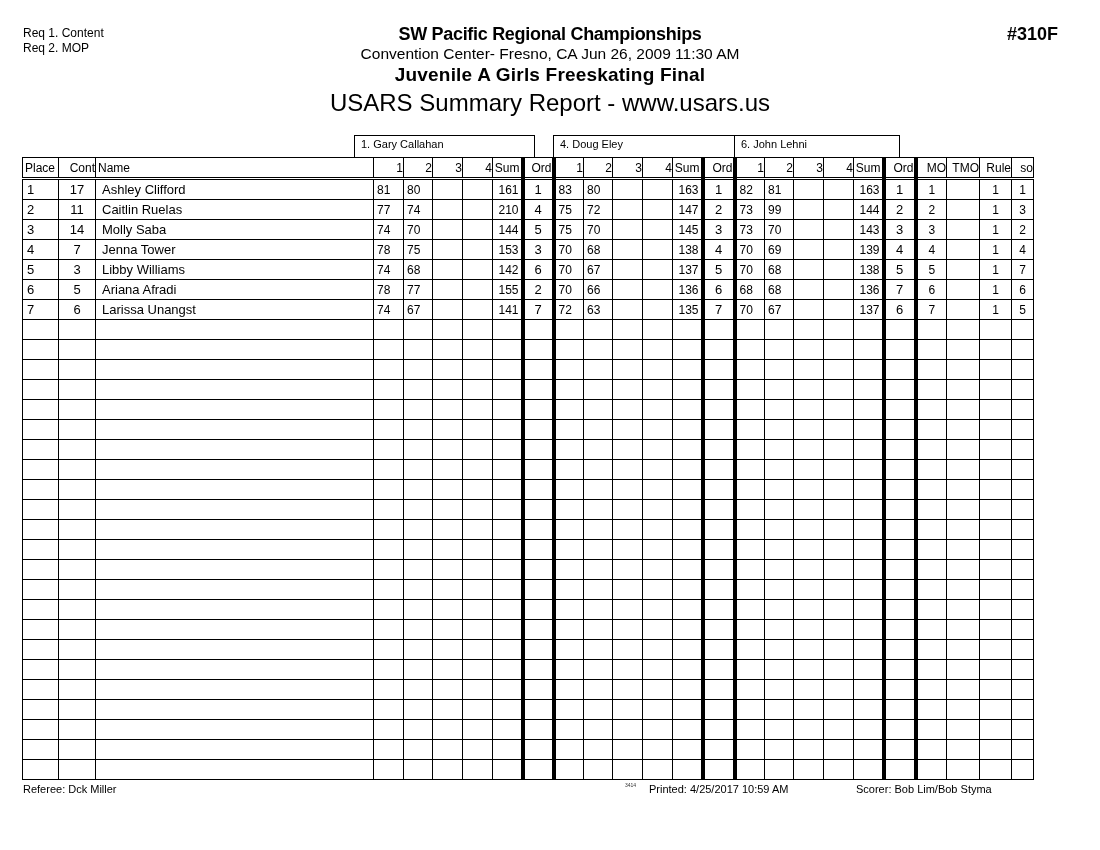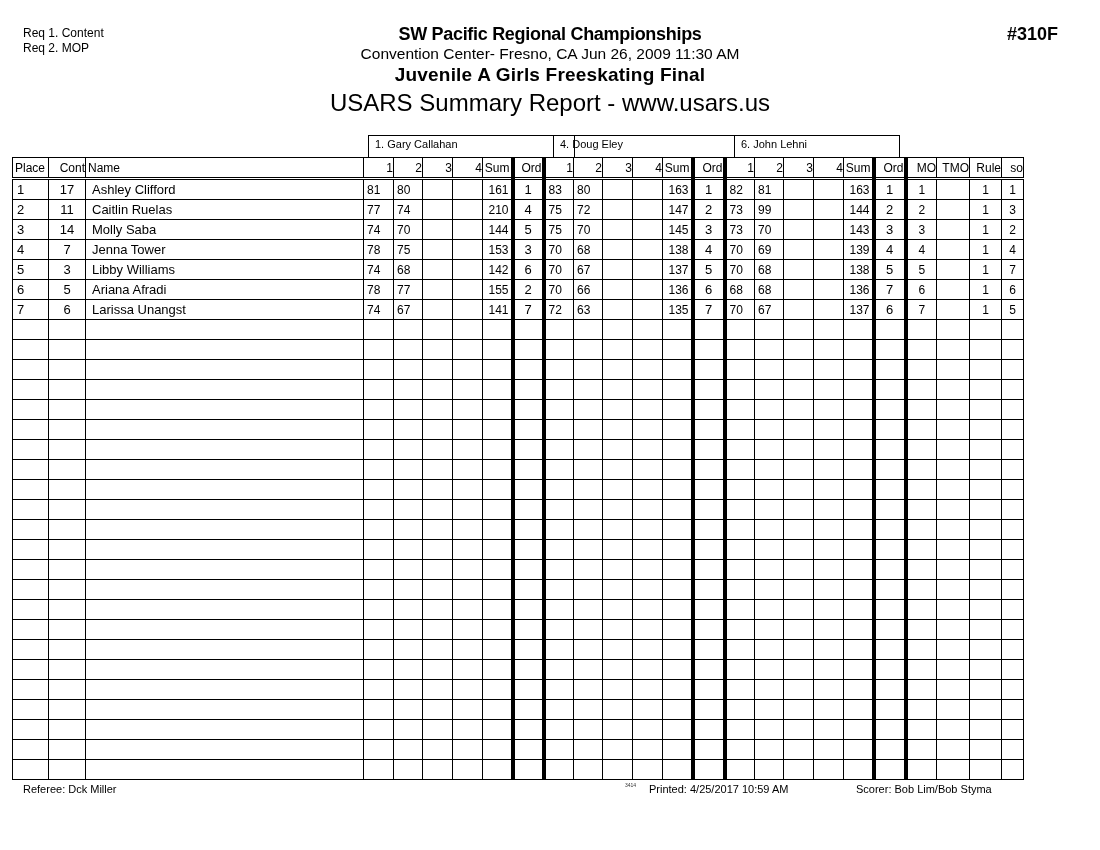--- a/index.html
+++ b/index.html
@@ -10,21 +10,21 @@
   .title-block { left: 300px; width: 500px; text-align: center; }
   .t1 { top: 24px; font-size: 18px; font-weight: bold; letter-spacing: -0.3px; }
   .t2 { top: 45px; font-size: 15.5px; }
   .t3 { top: 64px; font-size: 19px; font-weight: bold; letter-spacing: 0.2px; }
   .t4 { top: 89px; font-size: 24px; }
   .code { left: 963px; top: 24px; font-size: 18px; font-weight: bold; margin-left: 44px; }
 
   .judge-hdr { top: 135px; height: 22px; border: 1px solid #000; border-bottom: none;
                font-size: 11px; line-height: 16px; padding-left: 6px; box-sizing: border-box; }
 
-  table.grid { position: absolute; left: 12px; top: 157px; border-collapse: collapse; table-layout: fixed; }
+  table.grid { position: absolute; left: 22px; top: 157px; border-collapse: collapse; table-layout: fixed; }
   table.grid td, table.grid th { border: 1px solid #000; height: 19px; padding: 0; font-size: 12px;
        overflow: hidden; white-space: nowrap; font-weight: normal; }
   table.grid th { height: 19px; border-bottom: 3px double #000; text-align: right; }
   table.grid th.left { text-align: left; padding-left: 2px; }
   table.grid th.sumh { text-align: right; padding-right: 1px; }
   td.place { font-weight: bold; padding-left: 4px !important; font-size: 13px !important; }
   td.cont { font-weight: bold; text-align: center; font-size: 13px !important; }
   td.name { font-weight: bold; padding-left: 6px !important; font-size: 13px !important; }
   td.sc { padding-left: 3px !important; }
   td.sum { text-align: right; padding-right: 2px !important; }
@@ -40,21 +40,21 @@
 
 <div class="abs req" style="top:26px">Req  1.  Content</div>
 <div class="abs req" style="top:41px">Req  2.  MOP</div>
 
 <div class="abs title-block t1">SW Pacific Regional Championships</div>
 <div class="abs title-block t2">Convention Center- Fresno, CA  Jun 26, 2009  11:30 AM</div>
 <div class="abs title-block t3">Juvenile A Girls Freeskating Final</div>
 <div class="abs title-block t4">USARS Summary Report - www.usars.us</div>
 <div class="abs code">#310F</div>
 
-<div class="abs judge-hdr" style="left:368px;width:207px">1.  Gary Callahan</div>
+<div class="abs judge-hdr" style="left:354px;width:181px">1.  Gary Callahan</div>
 <div class="abs judge-hdr" style="left:553px;width:182px">4.  Doug Eley</div>
 <div class="abs judge-hdr" style="left:734px;width:166px">6.  John Lehni</div>
 
 <table class="grid">
   <colgroup>
     <col style="width:36px">
       <col style="width:37px">
       <col style="width:278px">
     <col style="width:30px">
       <col style="width:29px">

